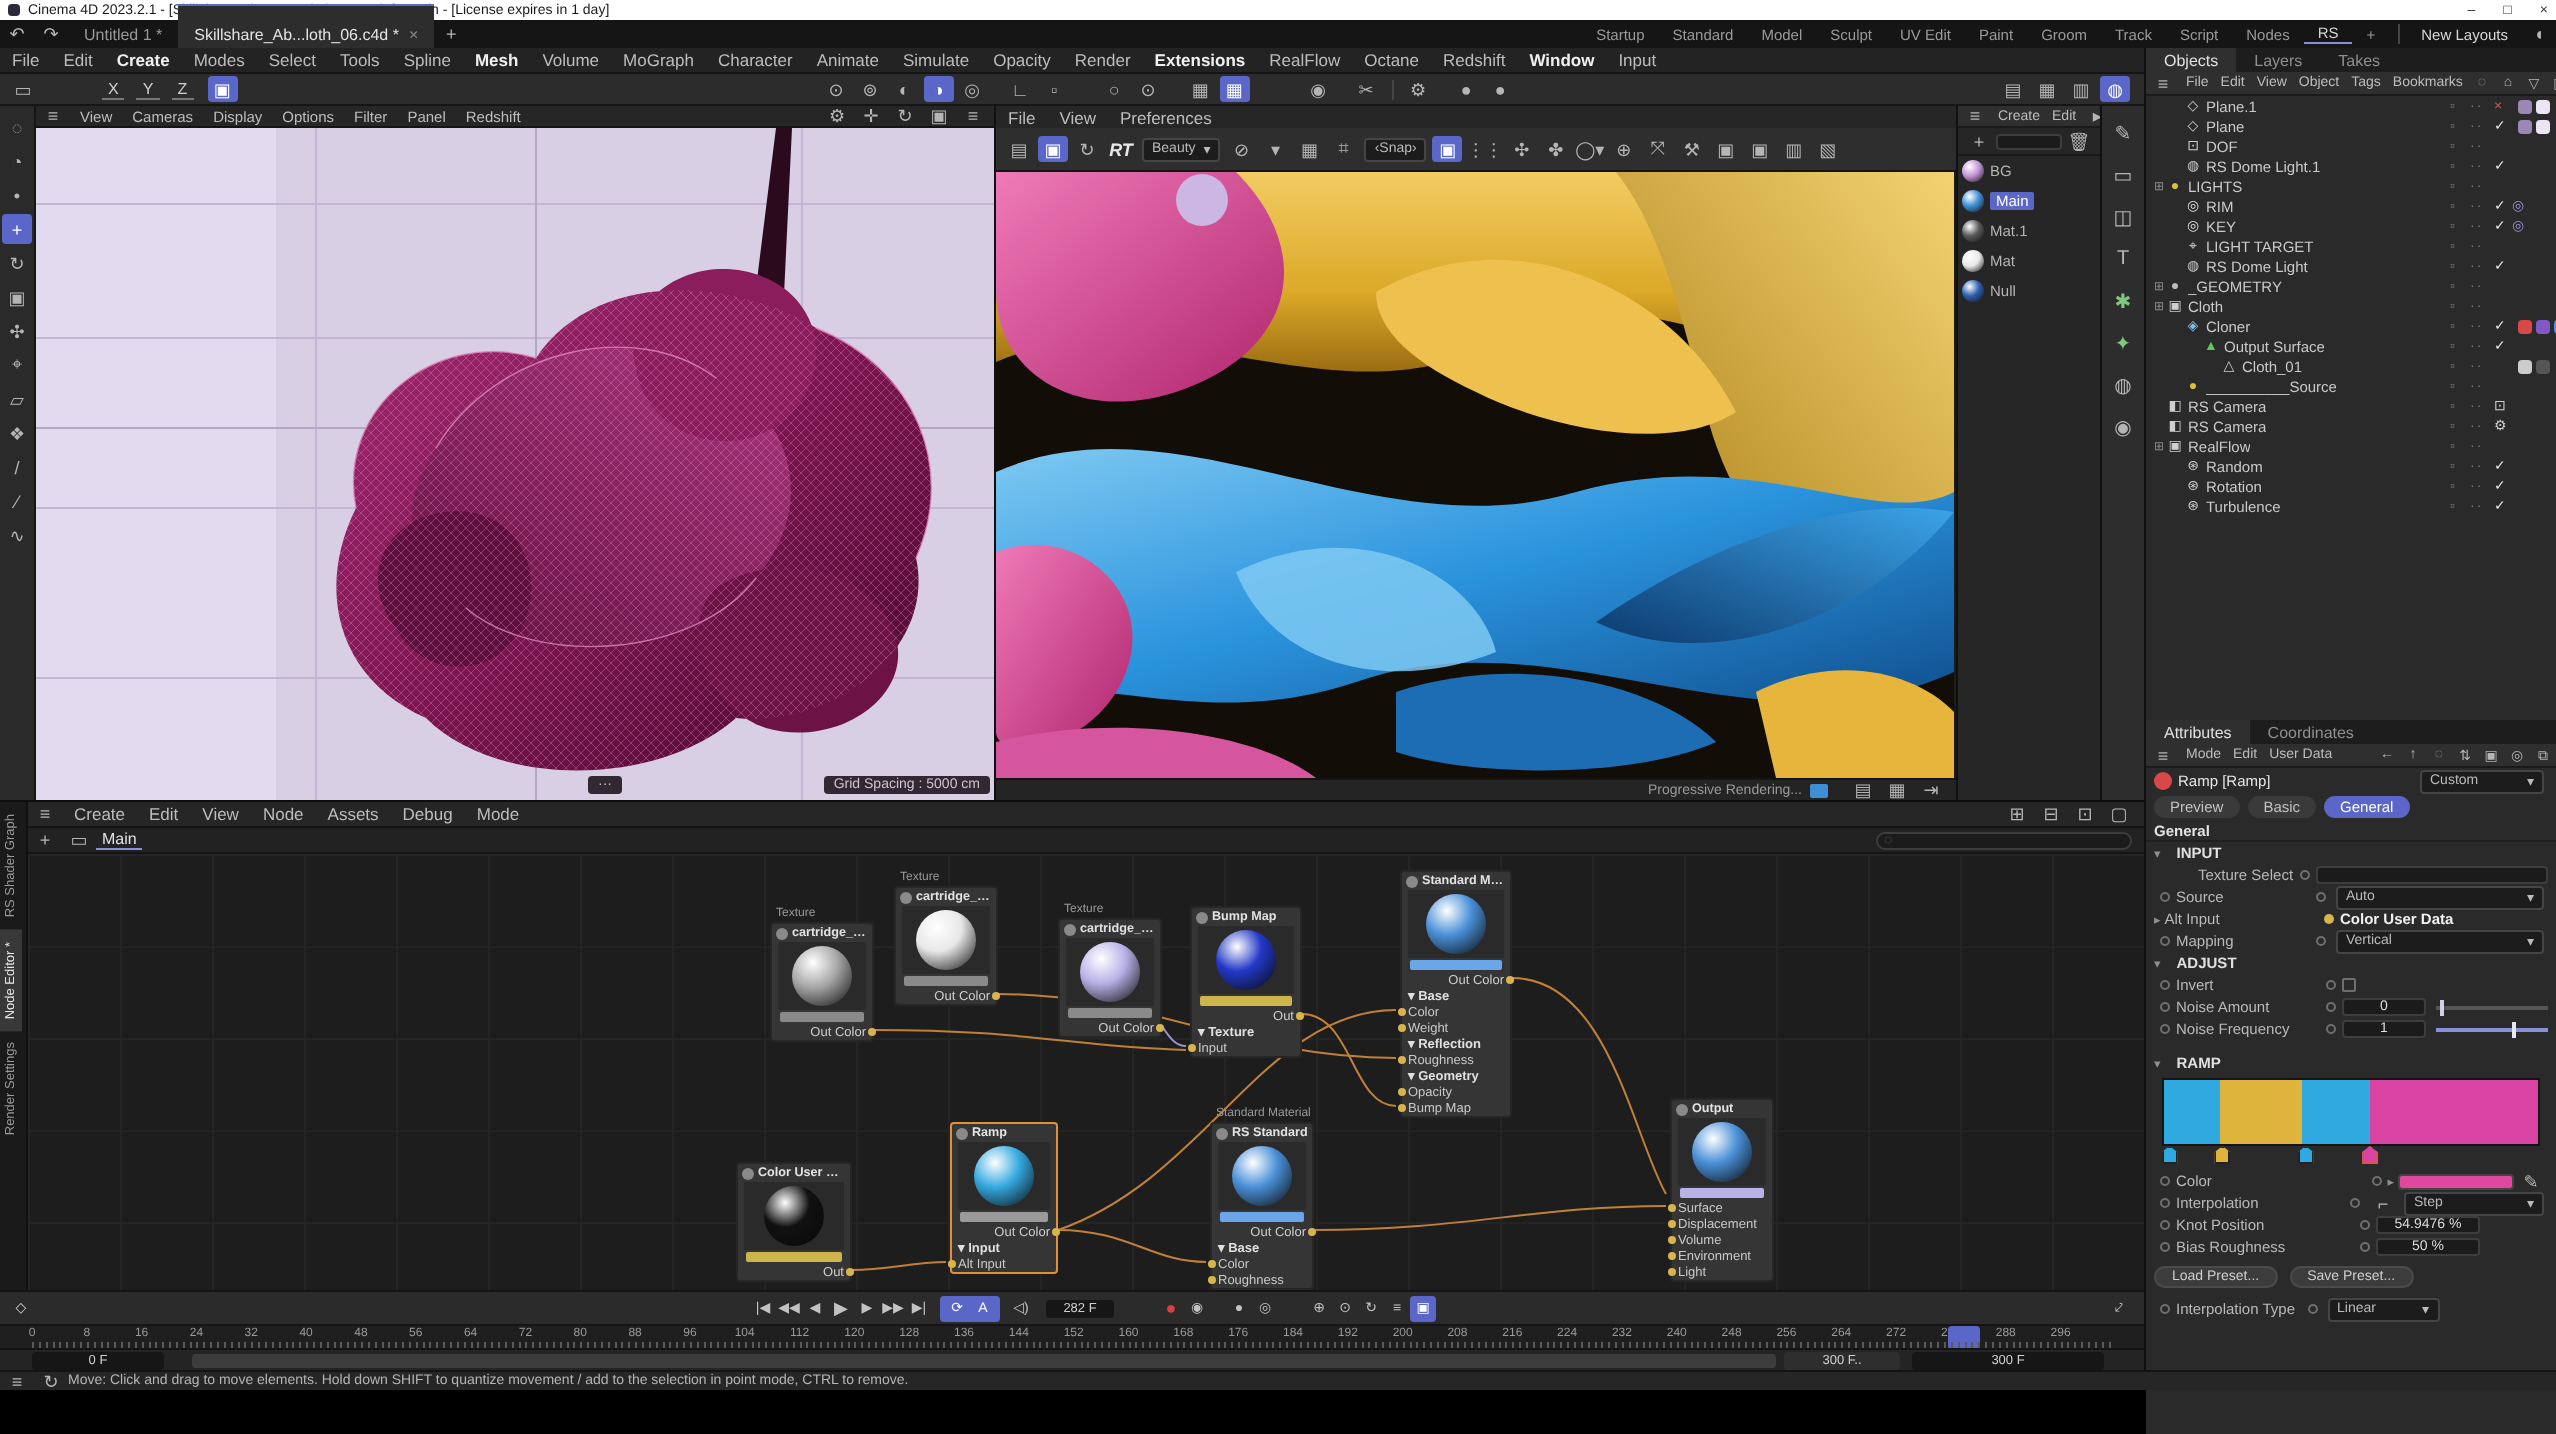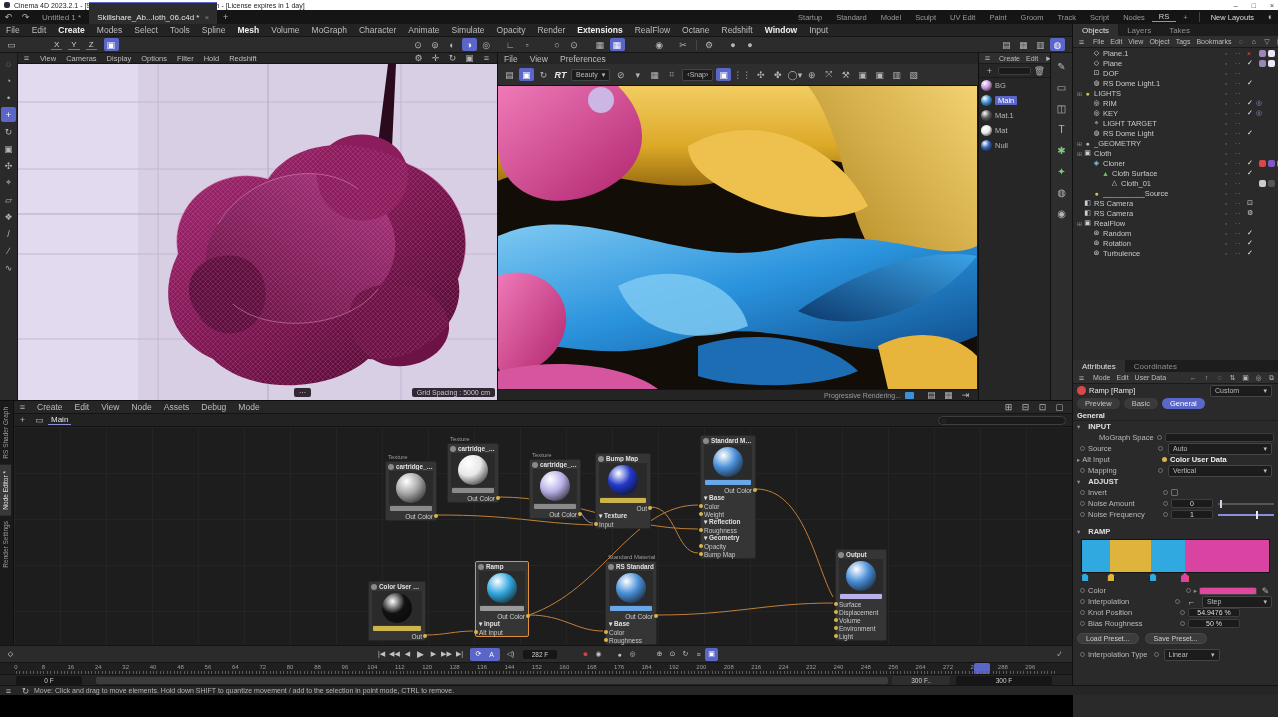--- a/index.html
+++ b/index.html
@@ -229,21 +229,21 @@
 
   <div id="viewport" class="abs">
     <div id="vpmenu">
       <span class="tbtn">≡</span>
       <span id="vpMenuItems" class="row">
           <span class="mi">View</span>
           <span class="mi">Cameras</span>
           <span class="mi">Display</span>
           <span class="mi">Options</span>
           <span class="mi">Filter</span>
-          <span class="mi">Hold</span>
+          <span class="mi">Panel</span>
           <span class="mi">Redshift</span>
         </span>
       <span class="row" style="margin-left:auto;margin-right:2px">
         <span class="tbtn">⚙</span>
         <span class="tbtn">✛</span>
         <span class="tbtn">↻</span>
         <span class="tbtn">▣</span>
         <span class="tbtn">≡</span>
       </span>
     </div>
@@ -552,21 +552,21 @@
           <span class="tcol tmark" style="color: rgb(232, 232, 232);">✓</span>
           <span class="tcol tchips">
             <span class="chip" style="background: rgb(216, 72, 72);"></span>
             <span class="chip" style="background: rgb(128, 88, 200);"></span>
             <span class="chip" style="background: rgb(72, 152, 216);"></span>
           </span>
         </div>
         <div class="trow" style="padding-left: 21px;">
           <span class="exp"></span>
           <span class="tico" style="color: rgb(94, 200, 94);">▲</span>
-          <span class="tlabel">Cloth Surface</span>
+          <span class="tlabel">Output Surface</span>
           <span class="tcol" style="left: 152px; color: rgb(119, 119, 119);">▫</span>
           <span class="tcol tdots">··</span>
           <span class="tcol tmark" style="color: rgb(232, 232, 232);">✓</span>
         </div>
         <div class="trow" style="padding-left: 30px;">
           <span class="exp"></span>
           <span class="tico" style="color: rgb(207, 207, 207);">△</span>
           <span class="tlabel">Cloth_01</span>
           <span class="tcol" style="left: 152px; color: rgb(119, 119, 119);">▫</span>
           <span class="tcol tdots">··</span>
@@ -668,21 +668,21 @@
         </div>
       <div class="arow" style="border-bottom:1px solid #1f1f1f">
           <span style="font-weight:bold;color:#e3e3e3">General</span>
         </div>
 
       <div class="arow">
           <span style="color:#8f8f8f;font-size:6.5px">▾</span>
           <span class="asec">INPUT</span>
         </div>
       <div class="arow">
-          <span class="alabel" style="margin-left:22px">MoGraph Space</span>
+          <span class="alabel" style="margin-left:22px">Texture Select</span>
           <span class="acirc"></span>
           <span class="afield" style="flex:1"></span>
         </div>
       <div class="arow">
           <span class="acirc"></span>
           <span class="alabel">Source</span>
           <span class="acirc" style="margin-left:auto"></span>
           <span class="dd" style="width:104px;justify-content:space-between">
             <span>Auto</span>
             <span>▾</span>

